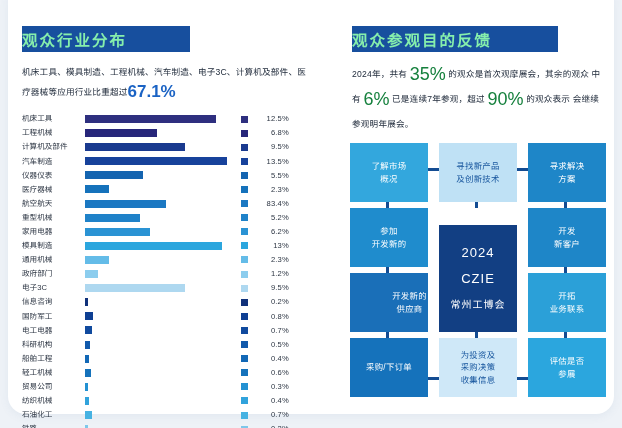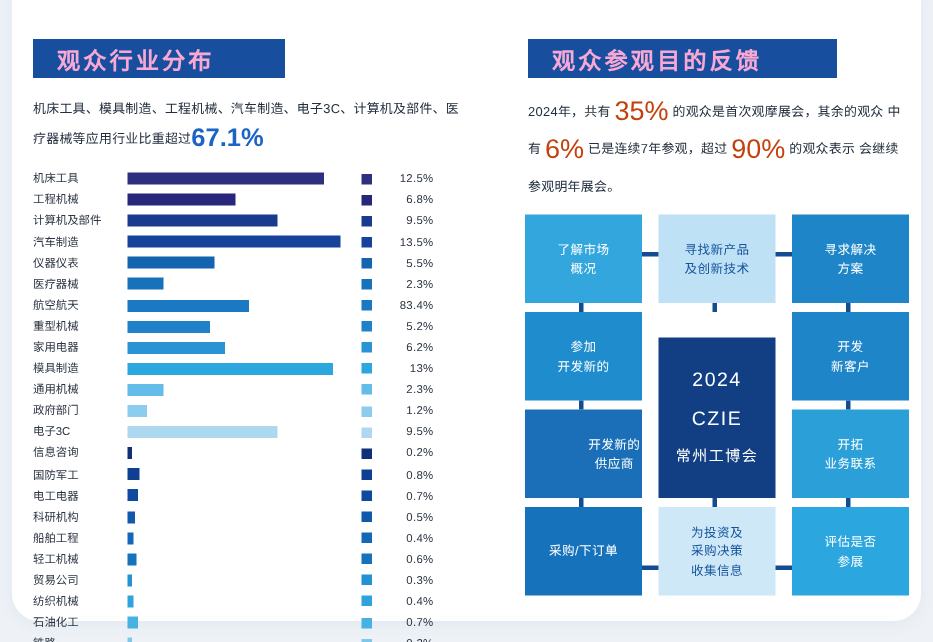--- a/index.html
+++ b/index.html
@@ -40,27 +40,26 @@
     display: flex;
     box-sizing: border-box;
   }
   .pane-left  { width: 330px; position: relative; }
   .pane-right { width: 292px; position: relative; }
 
   
   .sec-head {
     position: absolute;
     background: #174f9e;
-    color: #f9a8d4;
+    color: #86efac;
     font-size: 15.5px;
     font-weight: bold;
     letter-spacing: 2px;
     display: flex;
     align-items: center;
-    padding-left: 16px;
     box-sizing: border-box;
   }
   .head-left  { left: 22px;  top: 26px; width: 168px; height: 26px; }
   .head-right { left: 22px;  top: 26px; width: 206px; height: 26px; }
 
   
   .intro-left {
     position: absolute;
     left: 22px;
     top: 62px;
@@ -133,21 +132,21 @@
     left: 22px;
     top: 62px;
     width: 252px;
     font-size: 8.6px;
     line-height: 25px;
     color: #222d3d;
     letter-spacing: .2px;
   }
   .intro-right .big {
     font-size: 18px;
-    color: #c2410c;
+    color: #15803d;
     letter-spacing: 0;
     vertical-align: -3px;
   }
 
   
   .grid-wrap {
     position: absolute;
     left: 20px;
     top: 143px;
     width: 256px;

